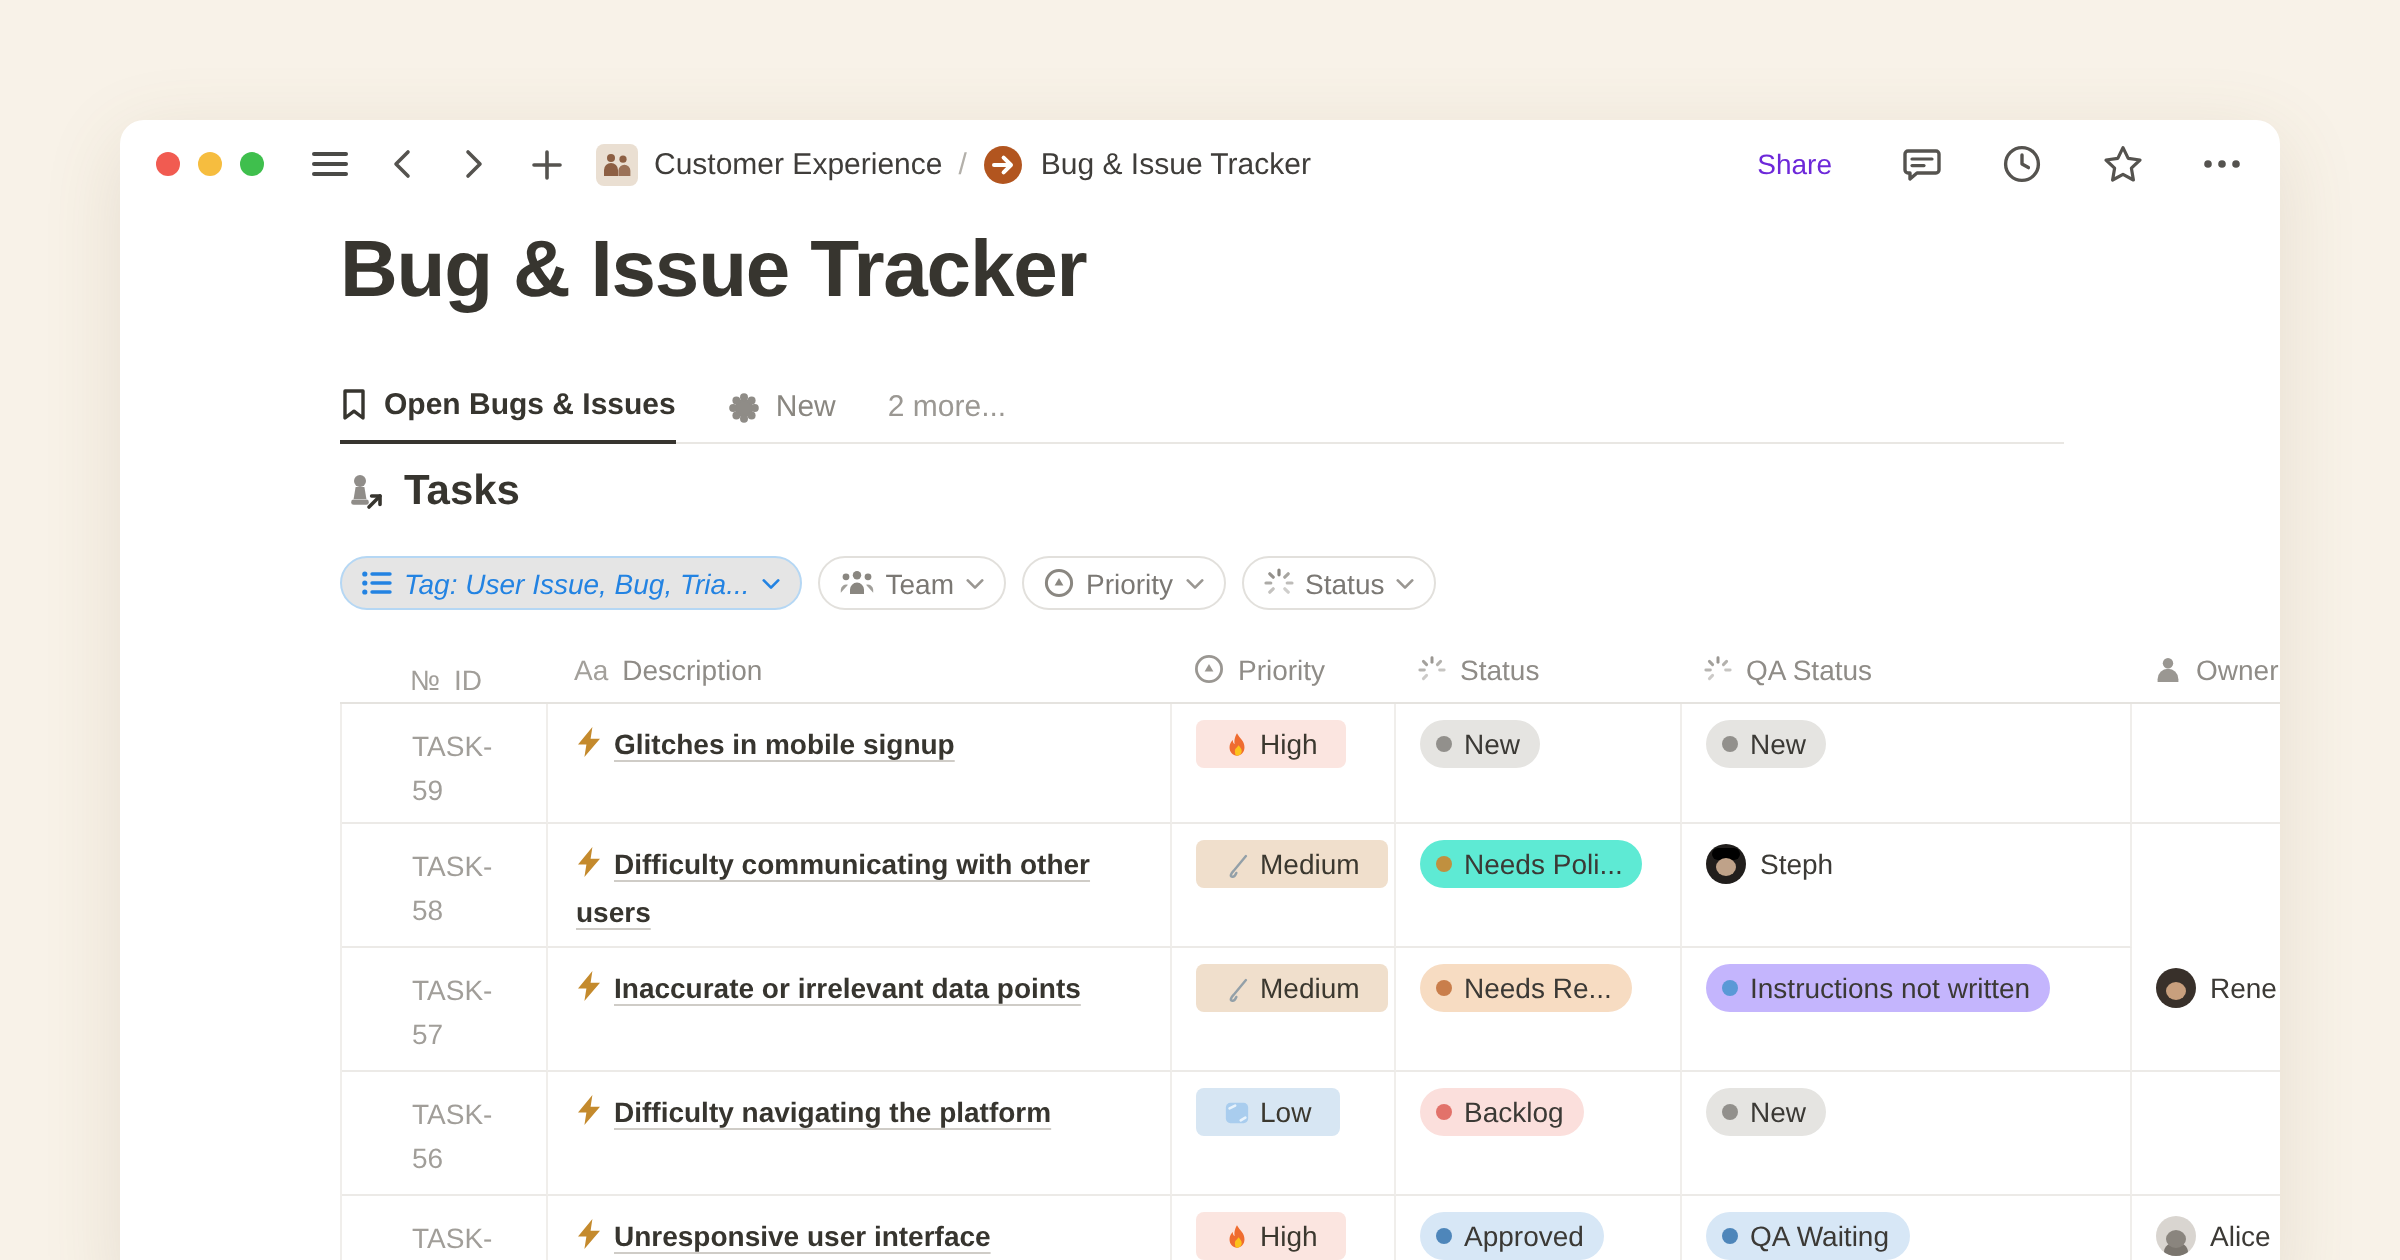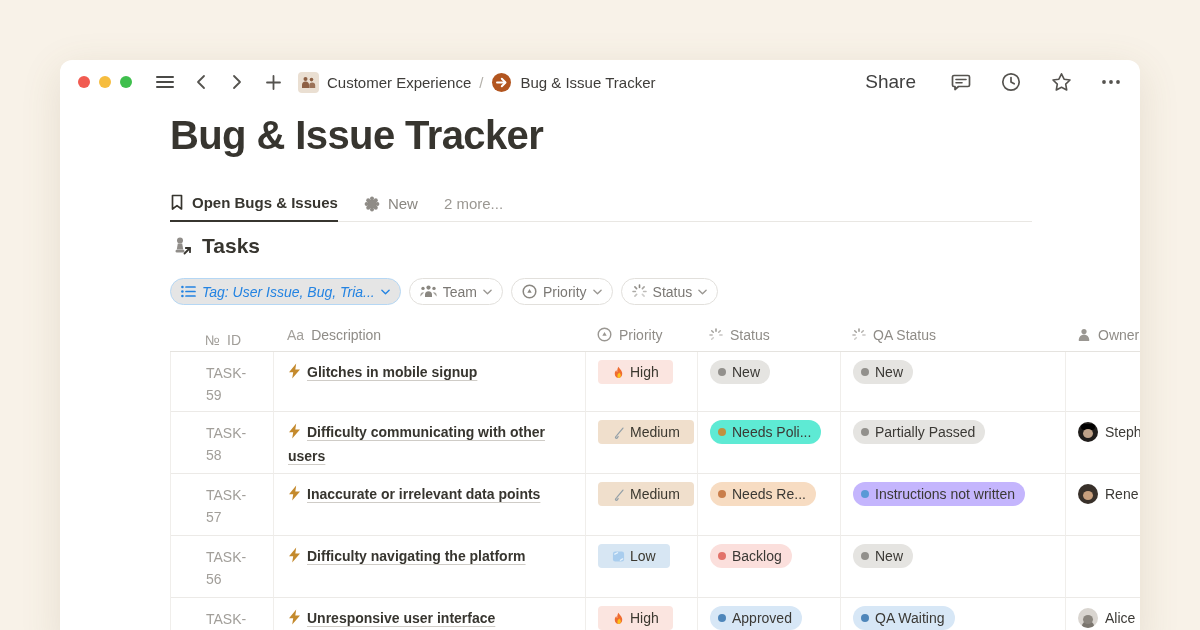--- a/index.html
+++ b/index.html
@@ -14,21 +14,21 @@
   .toolbar { position:absolute; left:0; top:0; width:100%; height:44px;
     display:flex; align-items:center; padding:0 18px; gap:14px; }
   .lights { display:flex; gap:9px; margin-right:8px; }
   .light { width:12px; height:12px; border-radius:50%; }
   .l-red{background:#f15b51}.l-yellow{background:#f6bd3f}.l-green{background:#3fbf4d}
   .tbtn { display:flex; align-items:center; justify-content:center; width:22px; height:22px; cursor:pointer; }
   .crumb { display:flex; align-items:center; gap:8px; font-size:15px; color:#3f3d3a; }
   .crumb .sep { color:#b3b0aa; }
   .tile { width:21px; height:21px; border-radius:4px; background:#eadfd2; display:flex; align-items:center; justify-content:center; }
   .spacer { flex:1; }
-  .share { font-size:19px; color:#404040; margin-right:6px; cursor:pointer; }
+  .share { font-size:14px; color:#6d28d9; margin-right:6px; cursor:pointer; }
   .ticon { margin-left:14px; }
 
   
   .page-title { position:absolute; left:110px; top:53px; font-size:40px; font-weight:700;
     letter-spacing:-.6px; color:#37352f; }
   .tabs { position:absolute; left:110px; top:126px; width:862px; height:36px;
     border-bottom:1px solid #e9e7e3; display:flex; align-items:center; gap:26px; }
   .tab { display:flex; align-items:center; gap:8px; font-size:15px; height:36px; cursor:pointer; }
   .tab.active { font-weight:700; color:#37352f; border-bottom:2px solid #37352f; }
   .tab.muted { color:#8a8781; font-weight:500; }
@@ -401,26 +401,20 @@
 
             <span class="lbl">Medium</span>
           </span>
         </div>
         <div class="cell">
           <span class="tag t-yellow">
               <span class="dot"></span>
               <span class="lbl">Needs Poli...</span>
             </span>
         </div>
-        <div class="cell">
-          <span class="tag t-gray">
-              <span class="dot"></span>
-              <span class="lbl">Partially Passed</span>
-            </span>
-        </div>
         <div class="cell c-owner">
           <span style="display:flex;gap:7px;align-items:flex-start">
             <span class="avatar av-dark1"></span>
             <span class="owner-name">Steph</span>
           </span>
         </div>
       </div>
 
       <div class="trow">
         <div class="cell c-id">

